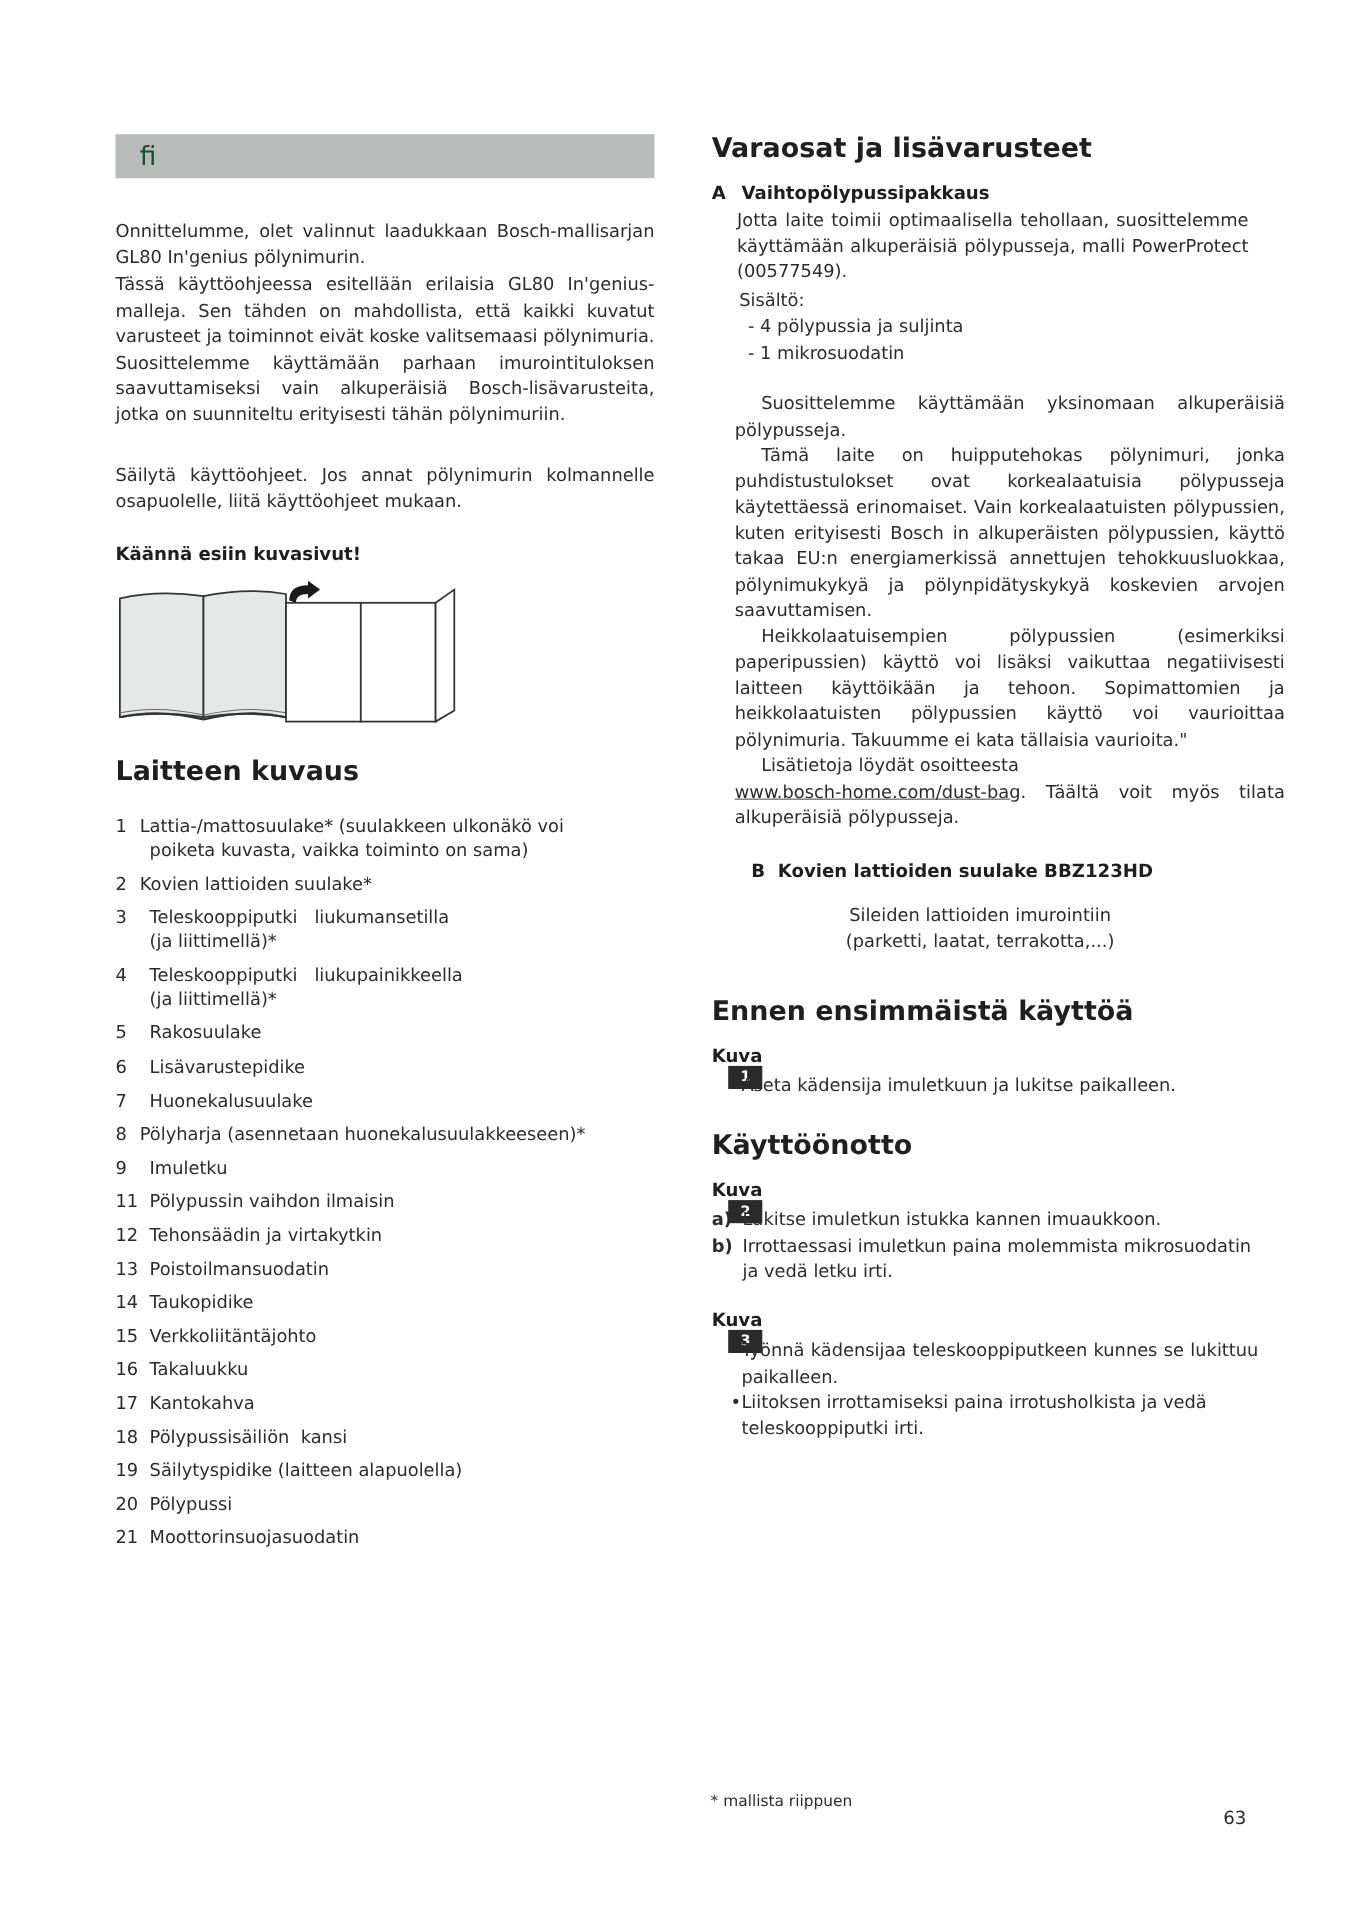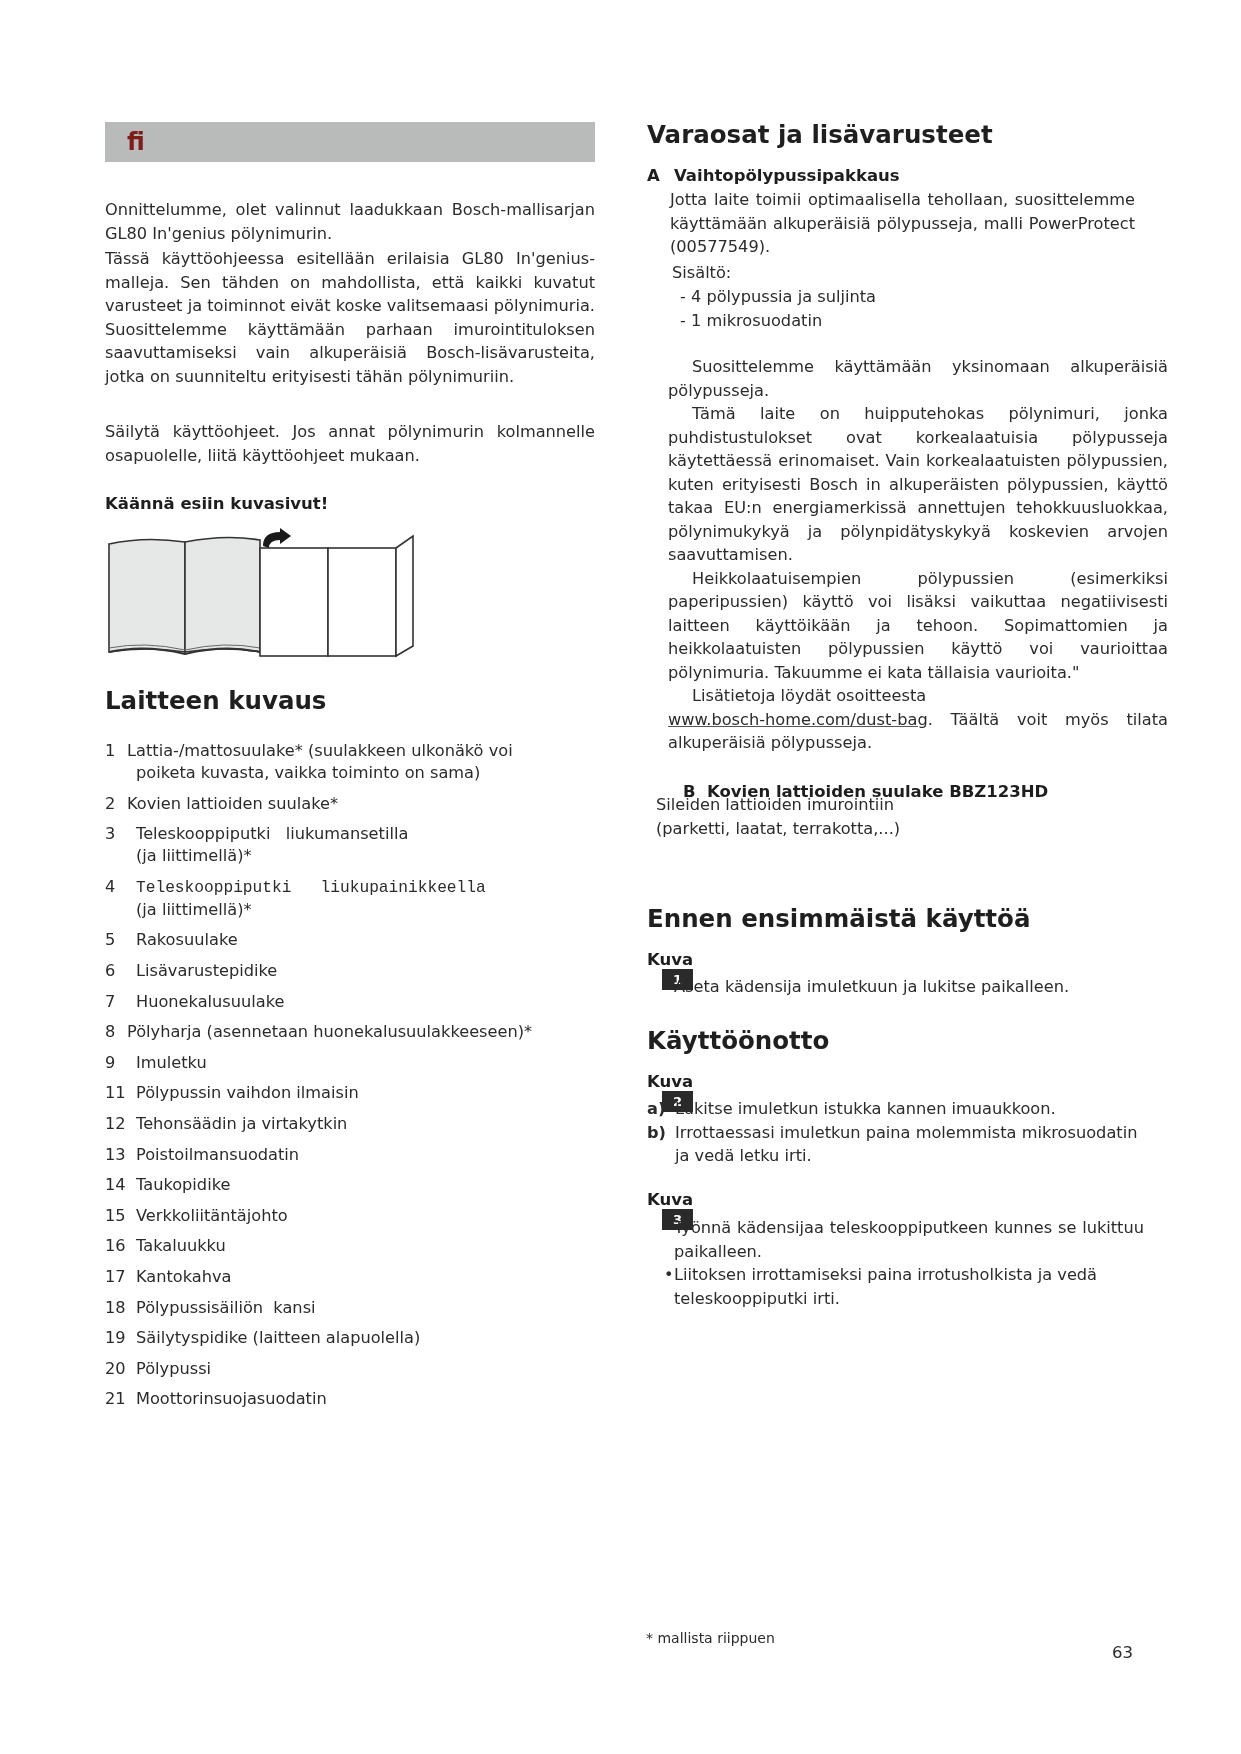--- a/index.html
+++ b/index.html
@@ -8,21 +8,21 @@
     font-family: "DejaVu Sans", "Liberation Sans", sans-serif;
     color: #2a2a2a;
   }
 
   .lang-band {
     position: absolute; left: 105px; top: 122px; width: 490px; height: 40px;
     background: #b9bbbb;
   }
   .lang-band span {
     position: absolute; left: 22px; top: 6px;
-    font-weight: bold; font-size: 24px; color: #7f1d1d;
+    font-weight: normal; font-size: 24px; color: #14532d;
   }
 
   .body-text { font-size: 16.2px; line-height: 23.5px; color: #2b2b2b; }
   .p { margin: 0; text-align: justify; }
   .p.last { text-align-last: left; }
 
   .intro { position: absolute; left: 105px; top: 198px; width: 490px; }
   .keep { position: absolute; left: 105px; top: 420px; width: 490px; }
 
   .turn-label {
@@ -50,21 +50,21 @@
   .sub-a .letter, .sub-b .letter { display: inline-block; width: 27px; }
   .a-text { position: absolute; left: 670px; top: 188px; width: 465px; }
   .sisalto { position: absolute; left: 672px; top: 261px; }
   .sisalto-items { position: absolute; left: 680px; top: 285px; margin: 0; padding: 0; list-style: none; }
   .sisalto-items li { font-size: 16.2px; line-height: 24px; }
   .recommend { position: absolute; left: 668px; top: 355px; width: 500px; }
   .recommend .p { text-indent: 24px; }
   .link-line { text-decoration: underline; text-decoration-color: #555; }
 
   .sub-b { position: absolute; left: 647px; top: 782px; margin-left: 36px; }
-  .b-text { position: absolute; left: 656px; top: 793px; width: 470px; }
+  .b-text { position: absolute; left: 656px; top: 820px; width: 470px; text-align: center; }
 
   .h-ennen { position: absolute; left: 647px; top: 904px; }
   .kuva { font-weight: bold; font-size: 16.5px; color: #1e1e1e; display: flex; align-items: flex-end; flex-direction: column; }
   .kuva .badge {
     display: inline-block; background: #2a2a2a; color: #fff; font-size: 13px; font-weight: bold;
     width: 31px; height: 21px; line-height: 21px; text-align: center; margin-left: 6px; margin-bottom: 2px;
   }
   .kuva1 { position: absolute; left: 647px; top: 950px; }
   .step1 { position: absolute; left: 664px; top: 975px; width: 500px; }
   .h-kaytto { position: absolute; left: 647px; top: 1026px; }
@@ -121,21 +121,21 @@
   <li>
       <span class="num">2</span>
       <span class="txt">Kovien lattioiden suulake*</span>
     </li>
   <li>
       <span class="num wide">3</span>
       <span class="txt"><span style="white-space:pre;">Teleskooppiputki   liukumansetilla</span><span class="cont" style="padding-left:0">(ja liittimellä)*</span></span>
     </li>
   <li>
       <span class="num wide">4</span>
-      <span class="txt"><span style="white-space:pre;font-family:Liberation Mono, monospace;">Teleskooppiputki   liukupainikkeella</span><span class="cont" style="padding-left:0">(ja liittimellä)*</span></span>
+      <span class="txt"><span style="white-space:pre;">Teleskooppiputki   liukupainikkeella</span><span class="cont" style="padding-left:0">(ja liittimellä)*</span></span>
     </li>
   <li>
       <span class="num wide">5</span>
       <span class="txt">Rakosuulake</span>
     </li>
   <li>
       <span class="num wide">6</span>
       <span class="txt">Lisävarustepidike</span>
     </li>
   <li>

